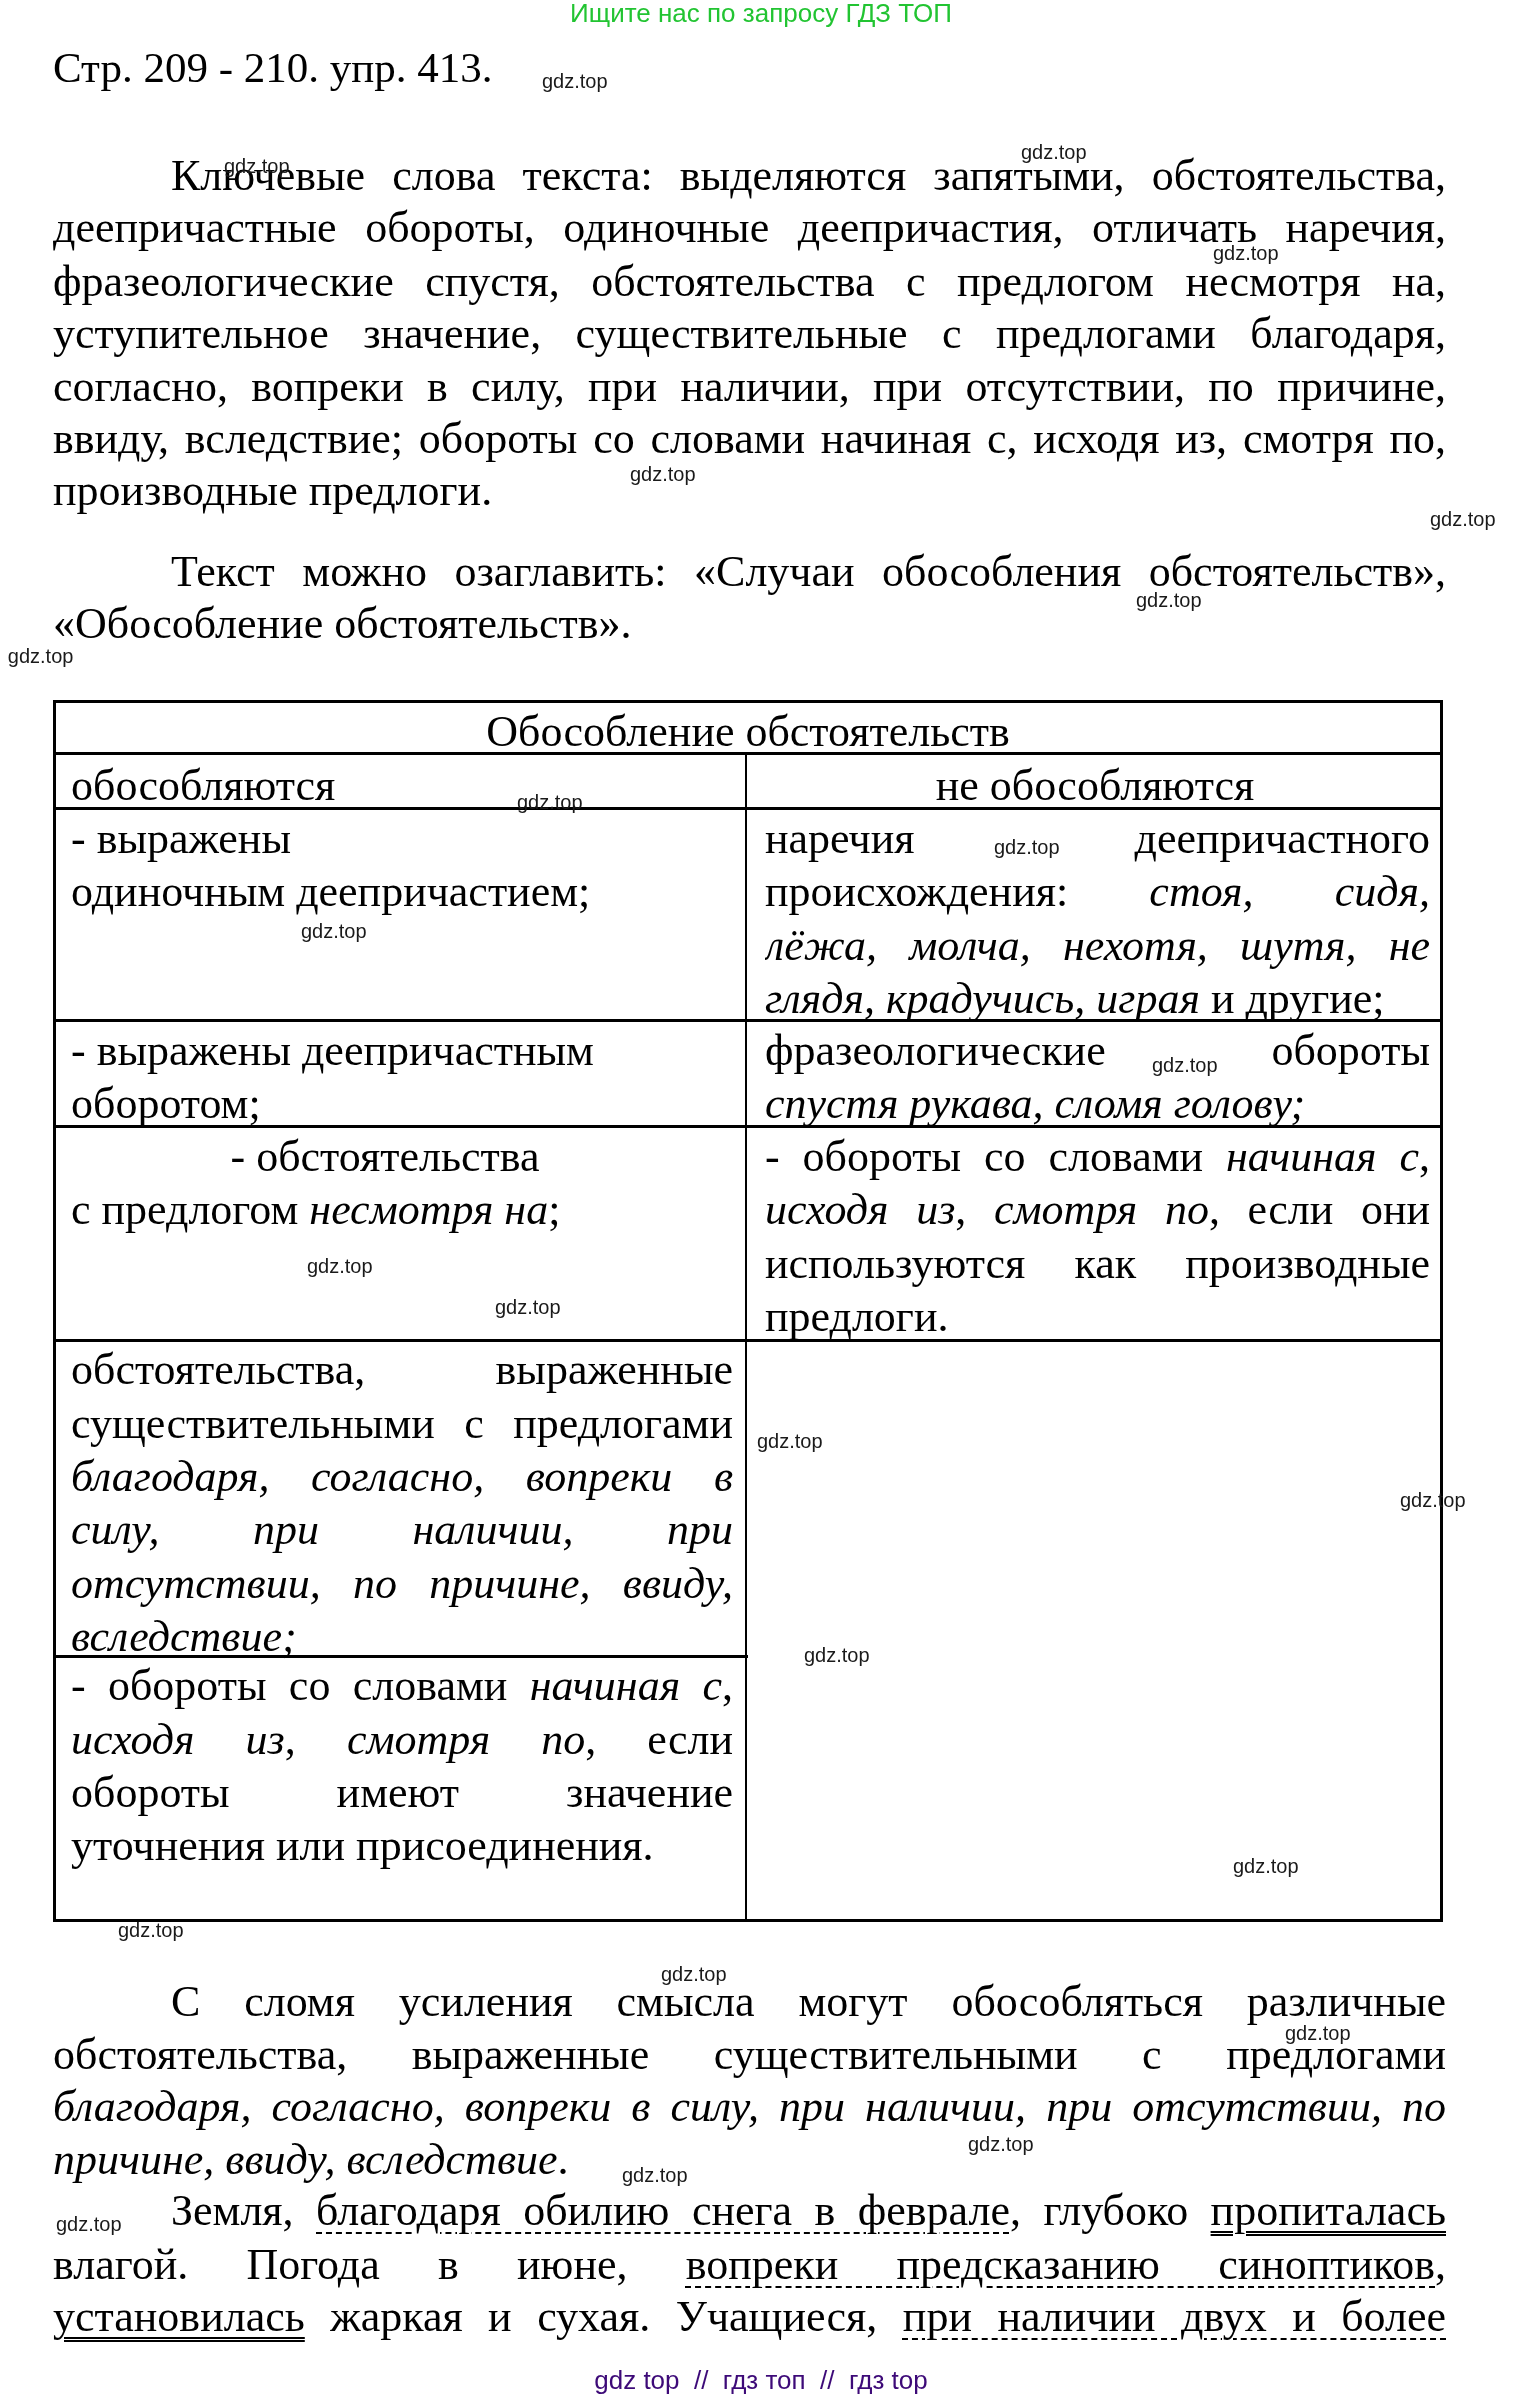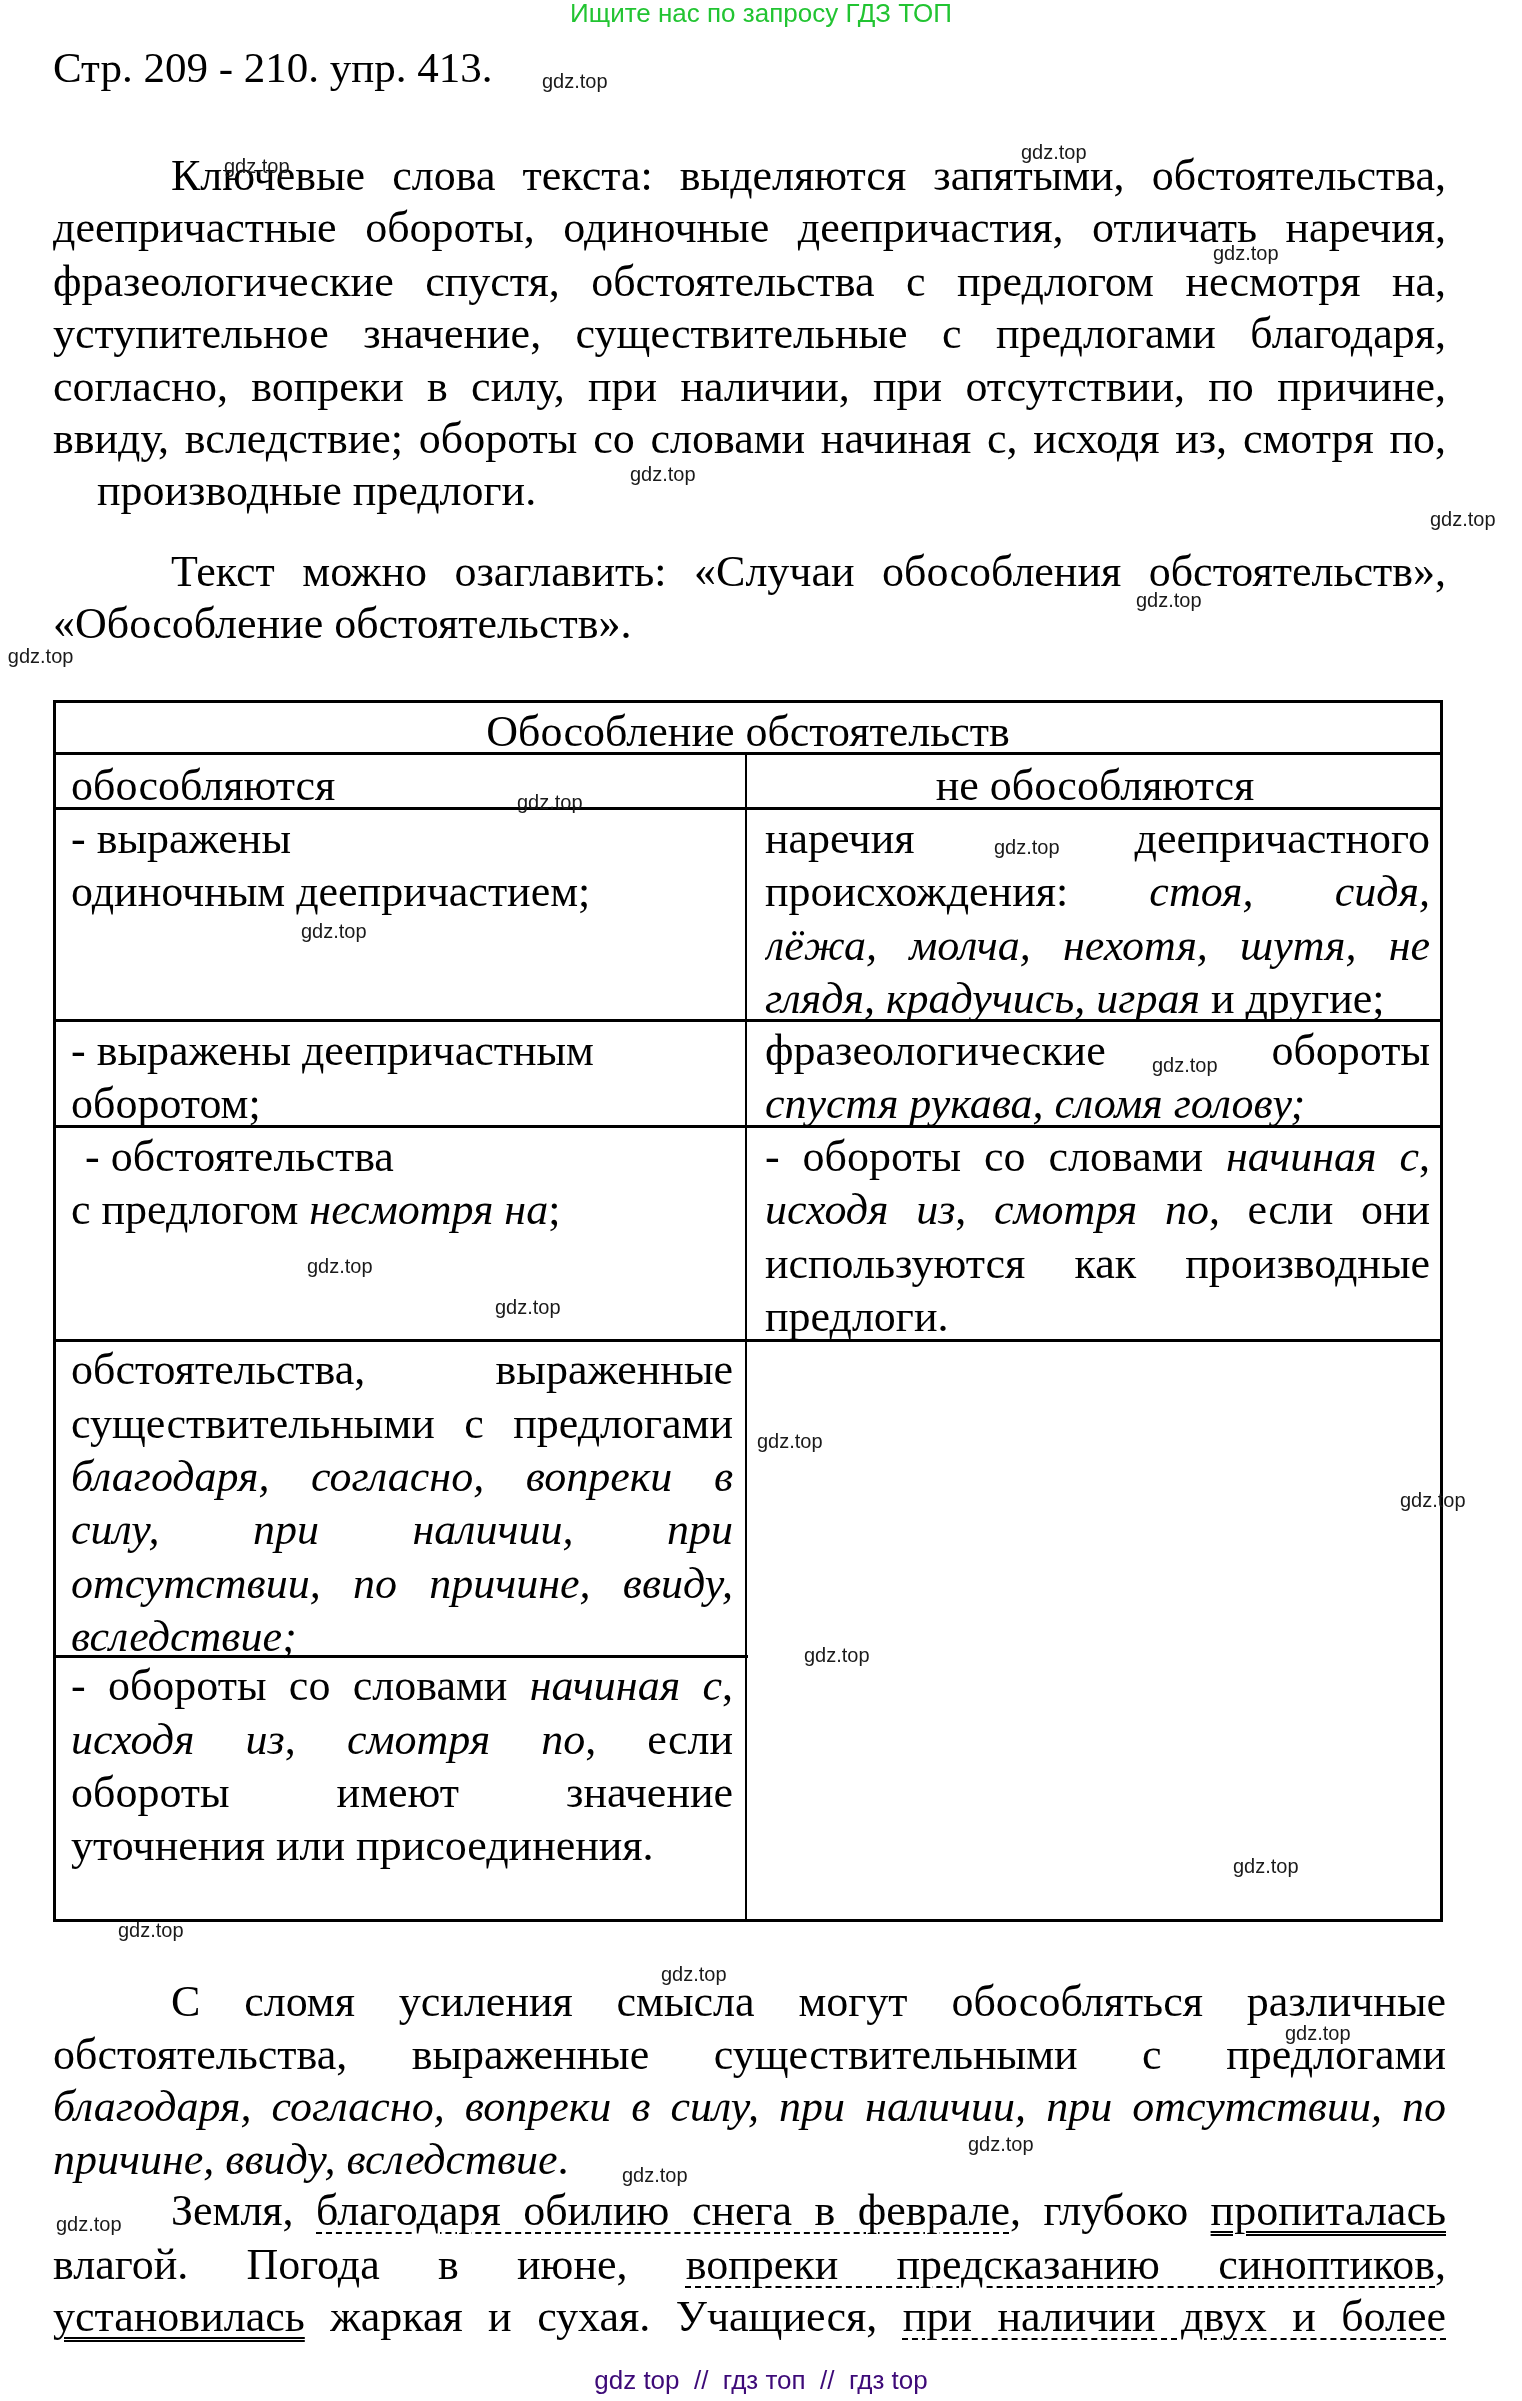--- a/index.html
+++ b/index.html
@@ -33,21 +33,21 @@
 
 <div class="abs title">Стр. 209 - 210. упр. 413.</div>
 
 <div>
   <div class="line j" style="left:171px; width:1275px; top:149px;">Ключевые слова текста: выделяются запятыми, обстоятельства,</div>
   <div class="line j" style="left:53px; width:1393px; top:201px;">деепричастные обороты, одиночные деепричастия, отличать наречия,</div>
   <div class="line j" style="left:53px; width:1393px; top:255px;">фразеологические спустя, обстоятельства с предлогом несмотря на,</div>
   <div class="line j" style="left:53px; width:1393px; top:307px;">уступительное значение, существительные с предлогами благодаря,</div>
   <div class="line j" style="left:53px; width:1393px; top:360px;">согласно, вопреки в силу, при наличии, при отсутствии, по причине,</div>
   <div class="line j" style="left:53px; width:1393px; top:412px;">ввиду, вследствие; обороты со словами начиная с, исходя из, смотря по,</div>
-  <div class="line" style="left:53px; top:464px;margin-left:44px;">производные предлоги.</div>
+  <div class="line" style="left:53px; top:464px;">производные предлоги.</div>
 </div>
 
 <div>
   <div class="line j" style="left:171px; width:1275px; top:545px;">Текст можно озаглавить: «Случаи обособления обстоятельств»,</div>
   <div class="line" style="left:53px; top:597px;">«Обособление обстоятельств».</div>
 </div>
 
 <div>
   <div class="tbl"></div>
 
@@ -69,21 +69,21 @@
   <div id="left-cells">
       <div>
         <div class="line" style="left: 71px; width: 662px; top: 812px;"><span>- выражены</span></div>
         <div class="line" style="left: 71px; width: 662px; top: 865px;"><span>одиночным деепричастием;</span></div>
       </div>
       <div>
         <div class="line" style="left: 71px; width: 662px; top: 1024px;"><span>- выражены деепричастным</span></div>
         <div class="line" style="left: 71px; width: 662px; top: 1077px;"><span>оборотом;</span></div>
       </div>
       <div>
-        <div class="line" style="left: 85px; width: 662px; top: 1130px;"><span>- обстоятельства</span></div>
+        <div class="line" style="left: 54px; width: 662px; top: 1130px; text-align: center;"><span>- обстоятельства</span></div>
         <div class="line" style="left: 71px; width: 662px; top: 1183px;"><span>с предлогом </span><span class="i">несмотря на</span><span>;</span></div>
       </div>
       <div>
         <div class="line j" style="left: 71px; width: 662px; top: 1343px;"><span>обстоятельства, выраженные</span></div>
         <div class="line j" style="left: 71px; width: 662px; top: 1397px;"><span>существительными с предлогами</span></div>
         <div class="line j" style="left: 71px; width: 662px; top: 1450px;"><span class="i">благодаря, согласно, вопреки в</span></div>
         <div class="line j" style="left: 71px; width: 662px; top: 1503px;"><span class="i">силу, при наличии, при</span></div>
         <div class="line j" style="left: 71px; width: 662px; top: 1557px;"><span class="i">отсутствии, по причине, ввиду,</span></div>
         <div class="line" style="left: 71px; width: 662px; top: 1610px;"><span class="i">вследствие;</span></div>
       </div>

